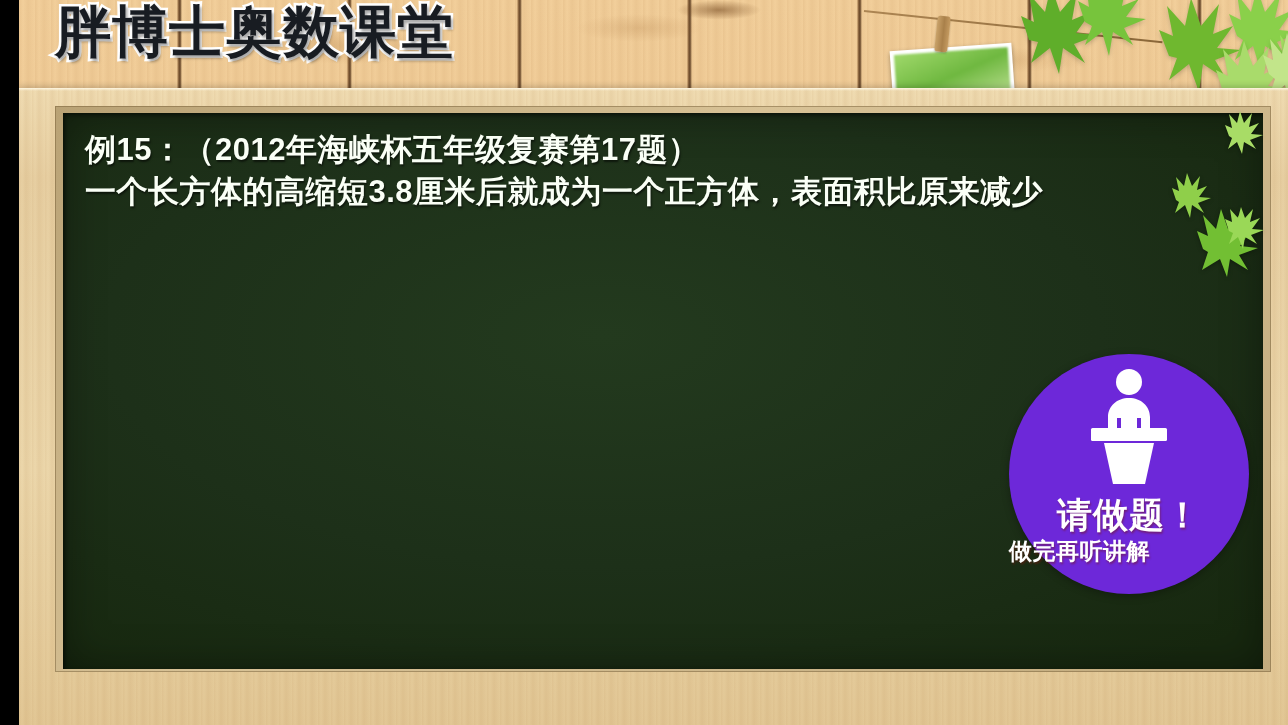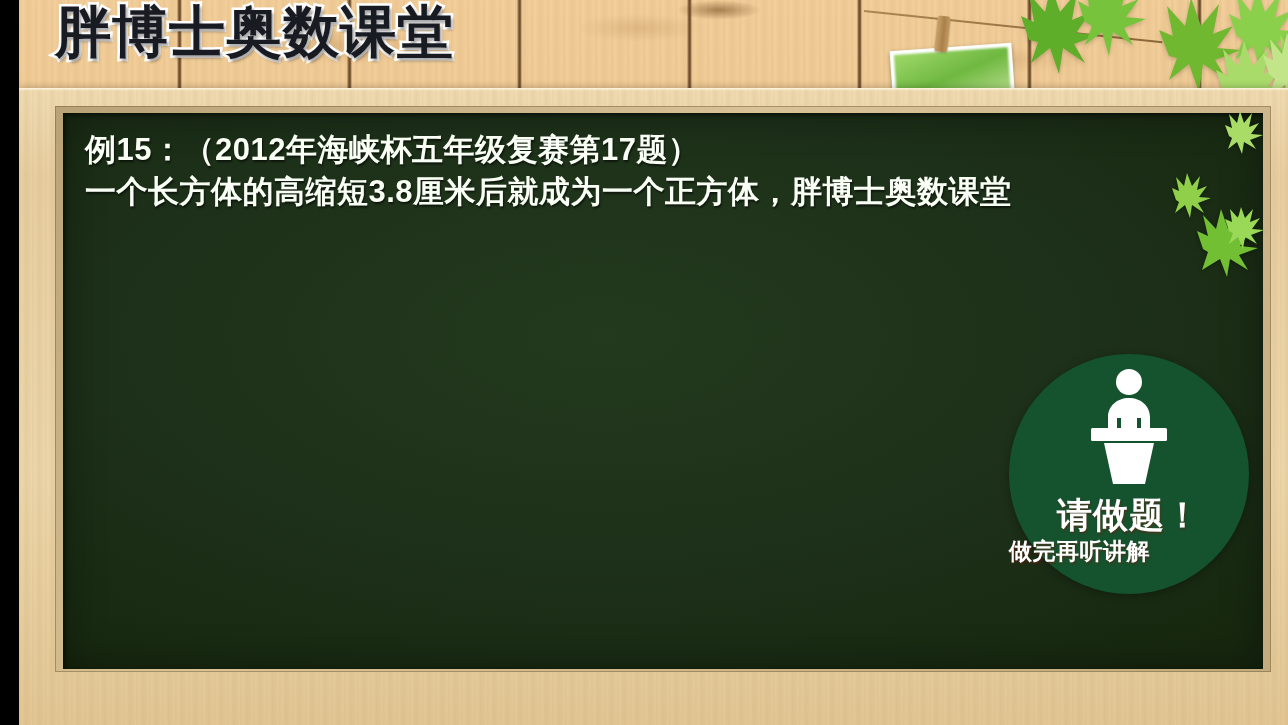--- a/index.html
+++ b/index.html
@@ -156,21 +156,21 @@
     white-space: nowrap;
   }
   .question .ln { display: block; }
 
   
   .badge {
     position: absolute;
     left: 990px; top: 354px;
     width: 240px; height: 240px;
     border-radius: 50%;
-    background: #14532d;
+    background: #6d28d9;
     box-shadow: 0 2px 8px rgba(0,0,0,0.30);
   }
   .podium {
     position: absolute;
     left: 50%;
     top: 14px;
     transform: translateX(-50%);
     width: 104px; height: 116px;
   }
   .badge-line1 {
@@ -243,21 +243,21 @@
   </div>
 
   <div class="title">胖博士奥数课堂</div>
 
   <div class="board-frame">
     <div class="board-bevel"></div>
     <div class="board">
 
       <div class="question">
         <span class="ln">例15：（2012年海峡杯五年级复赛第17题）</span>
-        <span class="ln">一个长方体的高缩短3.8厘米后就成为一个正方体，胖博士奥数课堂</span>
+        <span class="ln">一个长方体的高缩短3.8厘米后就成为一个正方体，表面积比原来减少</span>
       </div>
 
     </div>
   </div>
 
   <div class="board-leaf" style="left:1146px; top:170px; width:54px; height:50px;">
     <svg viewBox="0 0 54 50" width="54" height="50">
       <path d="M11 30 L7 18 L14 21 L11 7 L19 16 L22 3 L27 16 L35 6 L32 20 L42 16 L34 27 L46 28 L33 33 L39 43 L27 35 L25 48 L20 35 L10 43 L14 32 Z" fill="#8fcf4a"></path>
     </svg>
   </div>

